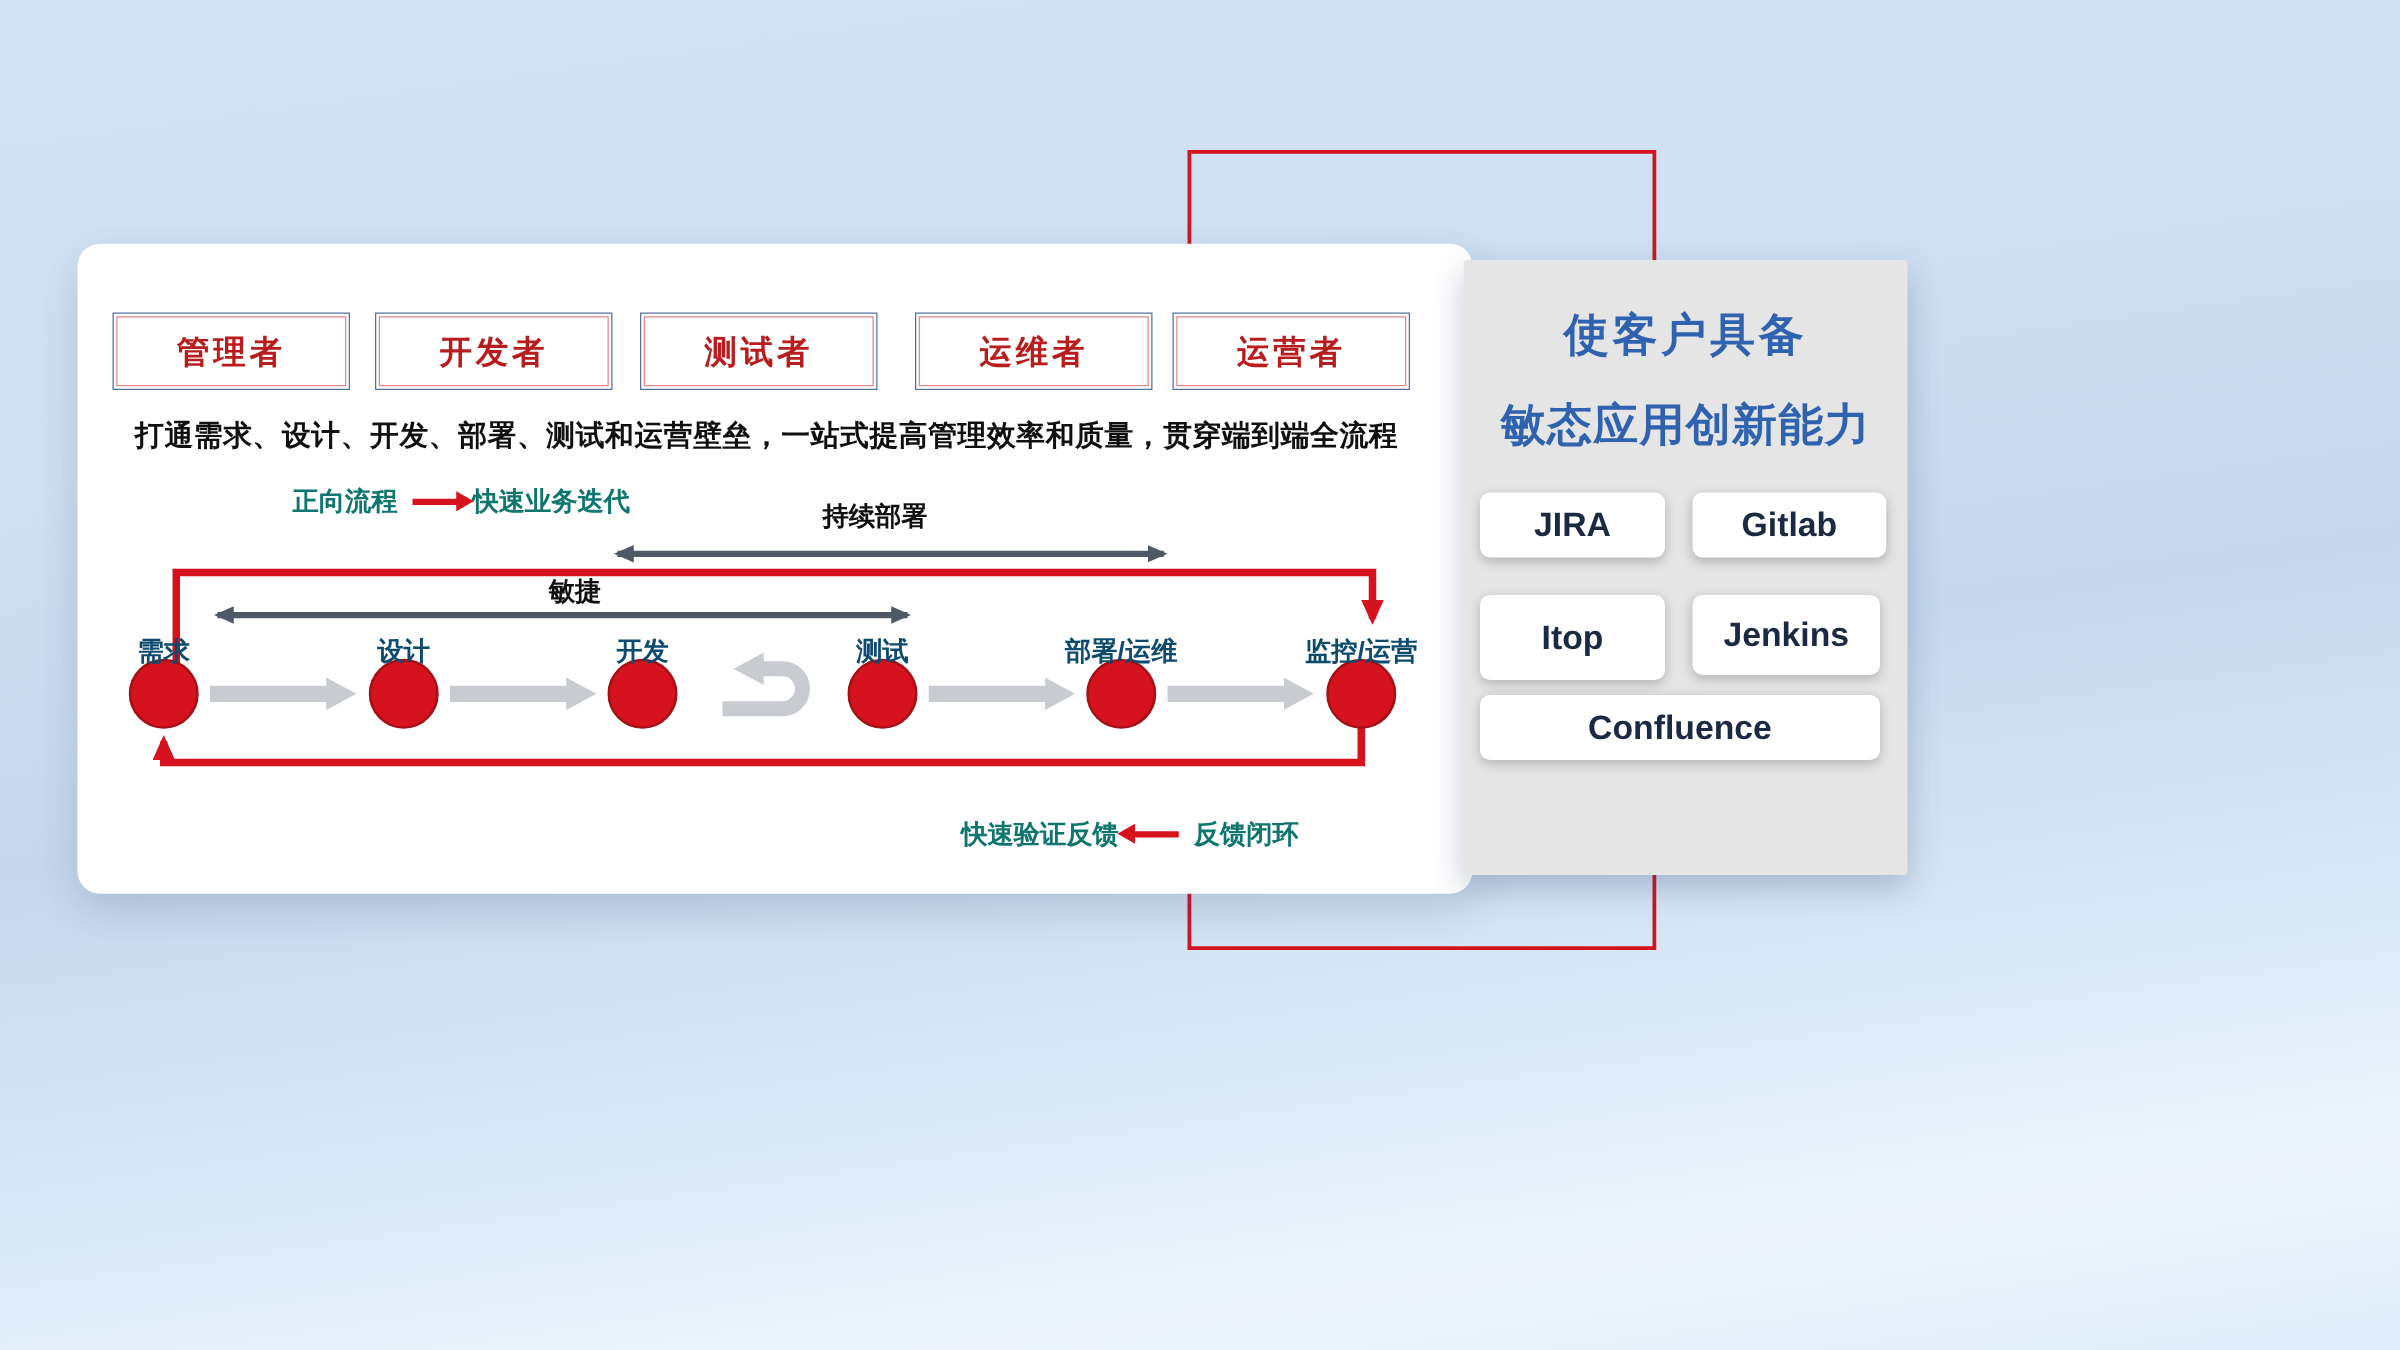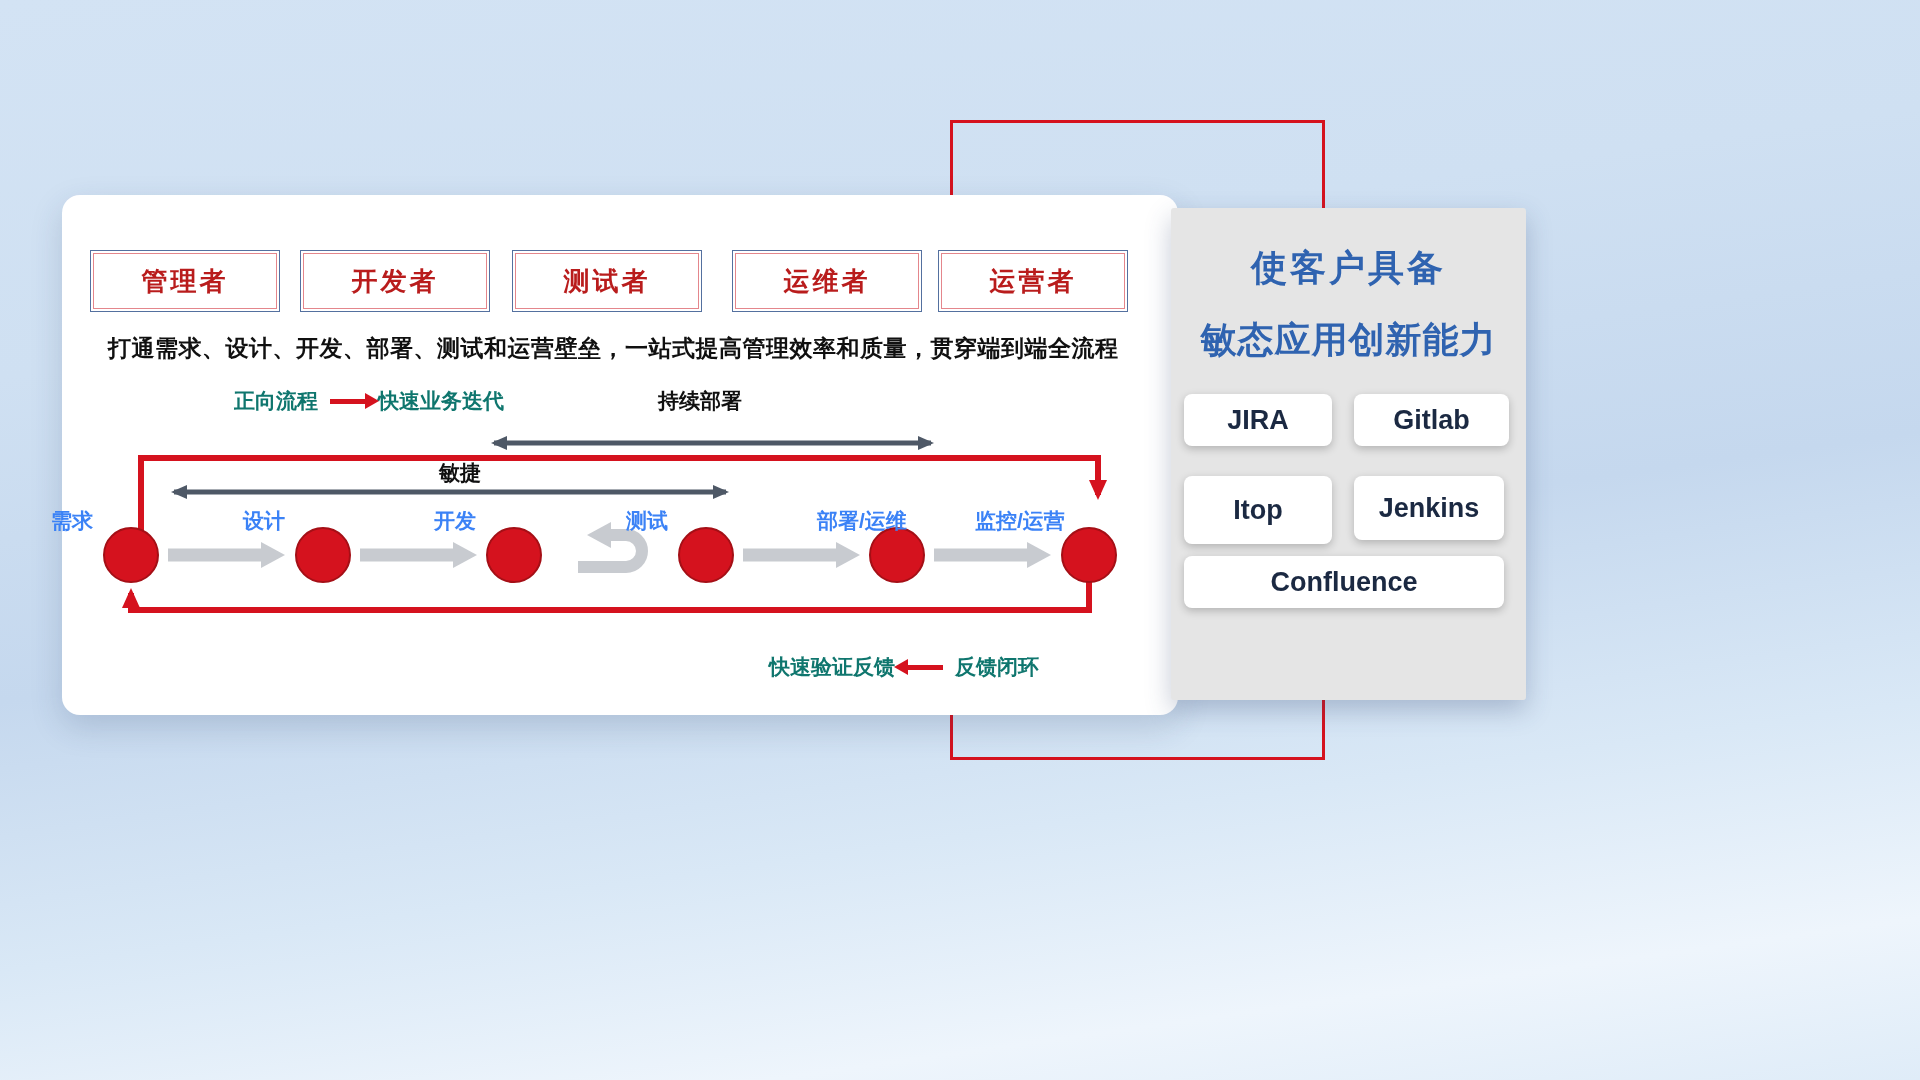--- a/index.html
+++ b/index.html
@@ -52,24 +52,24 @@
   .arr-right::after {
     content:""; position:absolute; right:-13px; top:-5.5px;
     border-left:14px solid #d5121e; border-top:8px solid transparent; border-bottom:8px solid transparent;
   }
   .arr-left::after {
     content:""; position:absolute; left:-13px; top:-5.5px;
     border-right:14px solid #d5121e; border-top:8px solid transparent; border-bottom:8px solid transparent;
   }
 
   .span-label { position:absolute; text-align:center; font-size:21px; font-weight:bold; color:#101010; }
-  .label-cd { left:538px; top:192px; width:200px; }
+  .label-cd { left:538px; top:204px; width:200px; }
   .label-agile { left:328px; top:264px; width:140px; }
 
-  .stage-label { position:absolute; top:312px; width:160px; text-align:left; font-size:21px; font-weight:bold; color:#3b82f6; white-space:nowrap; }
+  .stage-label { position:absolute; top:312px; width:160px; text-align:center; font-size:21px; font-weight:bold; color:#0c4a6e; white-space:nowrap; }
 
   .flow-svg { position:absolute; left:0; top:0; width:1116px; height:520px; pointer-events:none; }
 
   
   .right-card {
     position:absolute; left:1139px; top:208px; width:355px; height:492px;
     background:#e5e5e5; border-radius:3px;
     box-shadow:0 10px 26px rgba(50,70,110,0.28);
     z-index:3;
     margin-left:32px;
@@ -160,21 +160,21 @@
     </svg>
 
     <div class="span-label label-cd">持续部署</div>
     <div class="span-label label-agile">敏捷</div>
 
     <div class="stage-label" style="left:-11px">需求</div>
     <div class="stage-label" style="left:181px">设计</div>
     <div class="stage-label" style="left:372px">开发</div>
     <div class="stage-label" style="left:564px">测试</div>
     <div class="stage-label" style="left:755px">部署/运维</div>
-    <div class="stage-label" style="left:913px">监控/运营</div>
+    <div class="stage-label" style="left:947px">监控/运营</div>
 
     <div class="legend-row legend-feedback">
       <span class="legend-desc">快速验证反馈</span>
       <span class="arr arr-left"></span>
       <span class="legend-label">反馈闭环</span>
     </div>
 
   </div>
 
   <div class="right-card">

